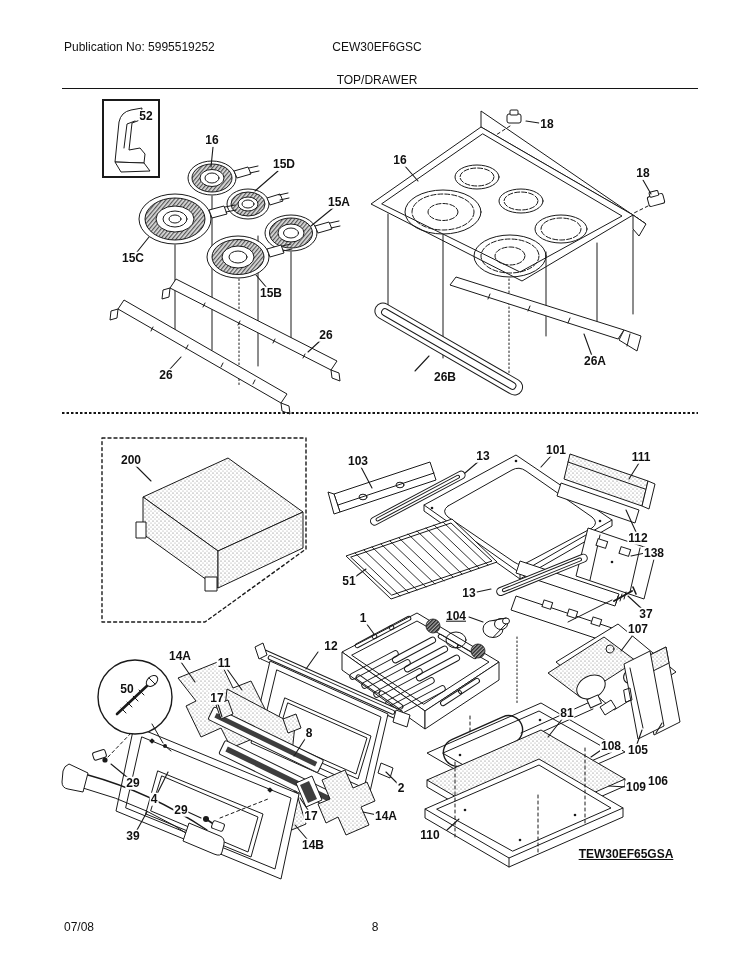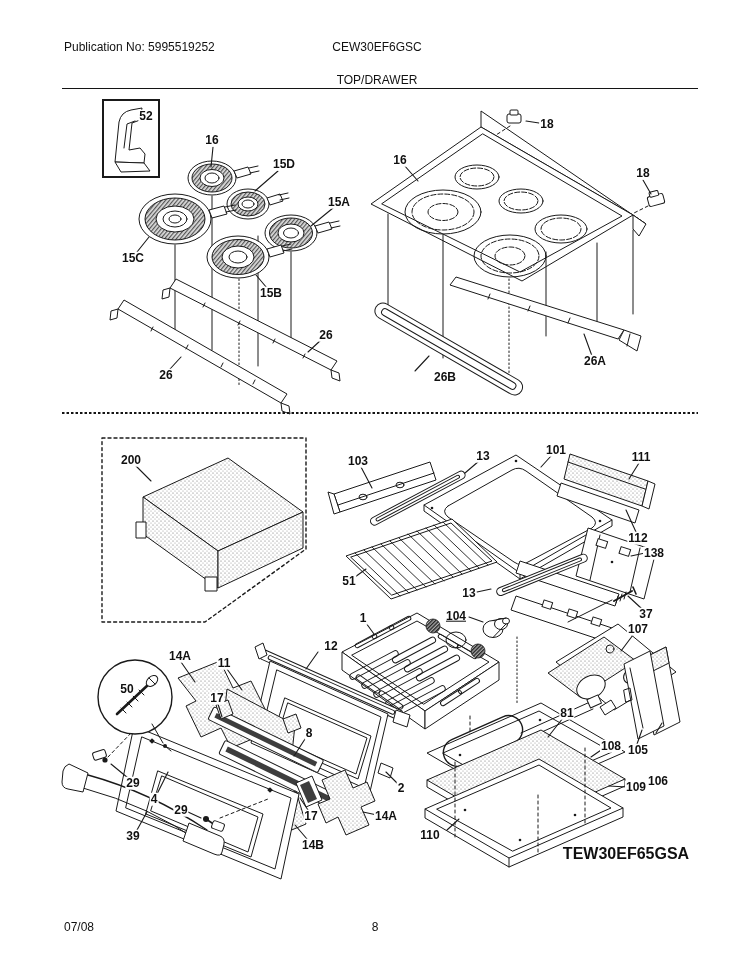--- a/index.html
+++ b/index.html
@@ -15,22 +15,22 @@
   .sp{fill:url(#stip);stroke:#1a1a1a;stroke-width:1;stroke-linejoin:round;}
   .co{fill:url(#coil);stroke:#1a1a1a;stroke-width:1;}
   .dk{fill:url(#dkh);stroke:#1a1a1a;stroke-width:.8;}
   .st{fill:#3d3d3d;stroke:none;}
   .d1{stroke-dasharray:3 3;}
   .d2{stroke-dasharray:1.5 2.5;}
   .th{stroke-width:1.6;}
   .ld{fill:none;stroke:#1a1a1a;stroke-width:1.1;stroke-linecap:round;}
   .plabel{position:absolute;transform:translate(-50%,-50%);font-weight:bold;font-size:12px;
           background:#fff;padding:0 1px;line-height:1.05;color:#101010;white-space:nowrap;}
-  .variant{position:absolute;transform:translate(-50%,-50%);font-weight:bold;font-size:16px;
-           background:#fff;color:#101010;white-space:nowrap;}
+  .variant{position:absolute;transform:translate(-50%,-50%);font-weight:bold;font-size:12px;
+           background:#fff;color:#101010;white-space:nowrap;text-decoration:underline;}
 </style>
 </head>
 <body>
 
 <div class="page">
 
   <div class="txt" style="left:64px;top:41px">Publication No: 5995519252</div>
   <div class="txt ctr" style="left:377px;top:41px">CEW30EF6GSC</div>
   <div class="txt ctr" style="left:377px;top:74px">TOP/DRAWER</div>
   <div class="hline"></div>

